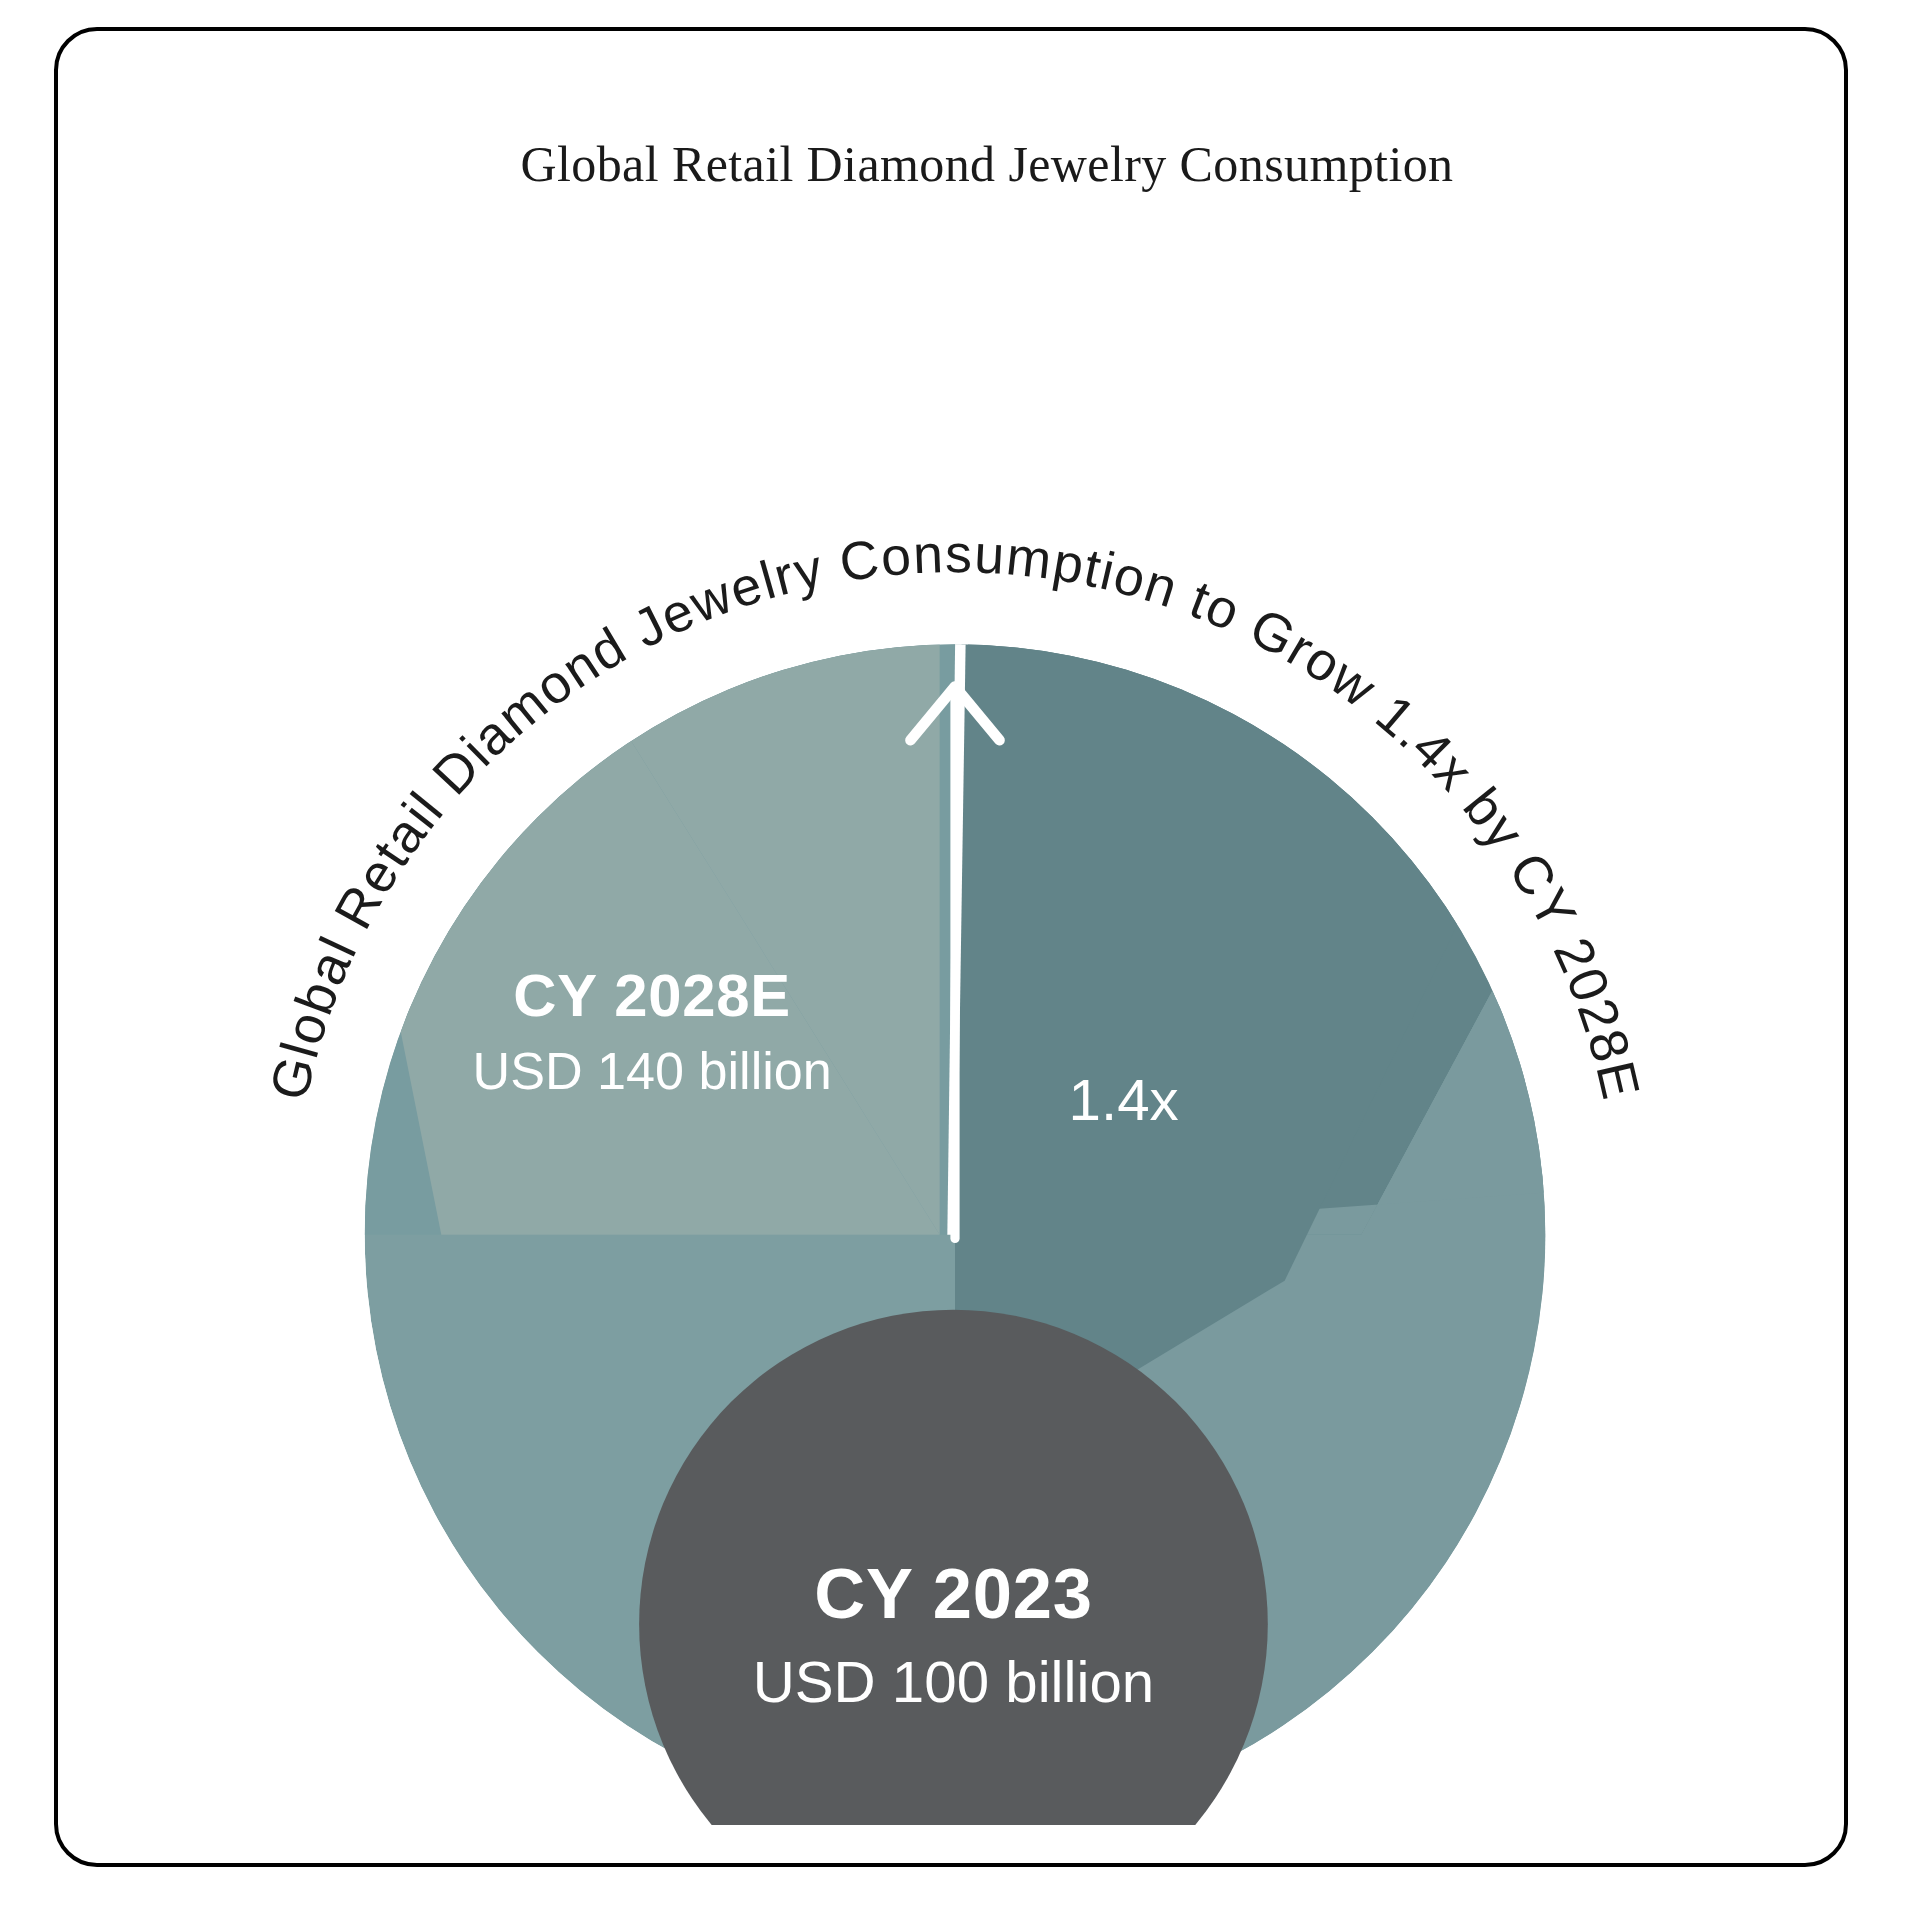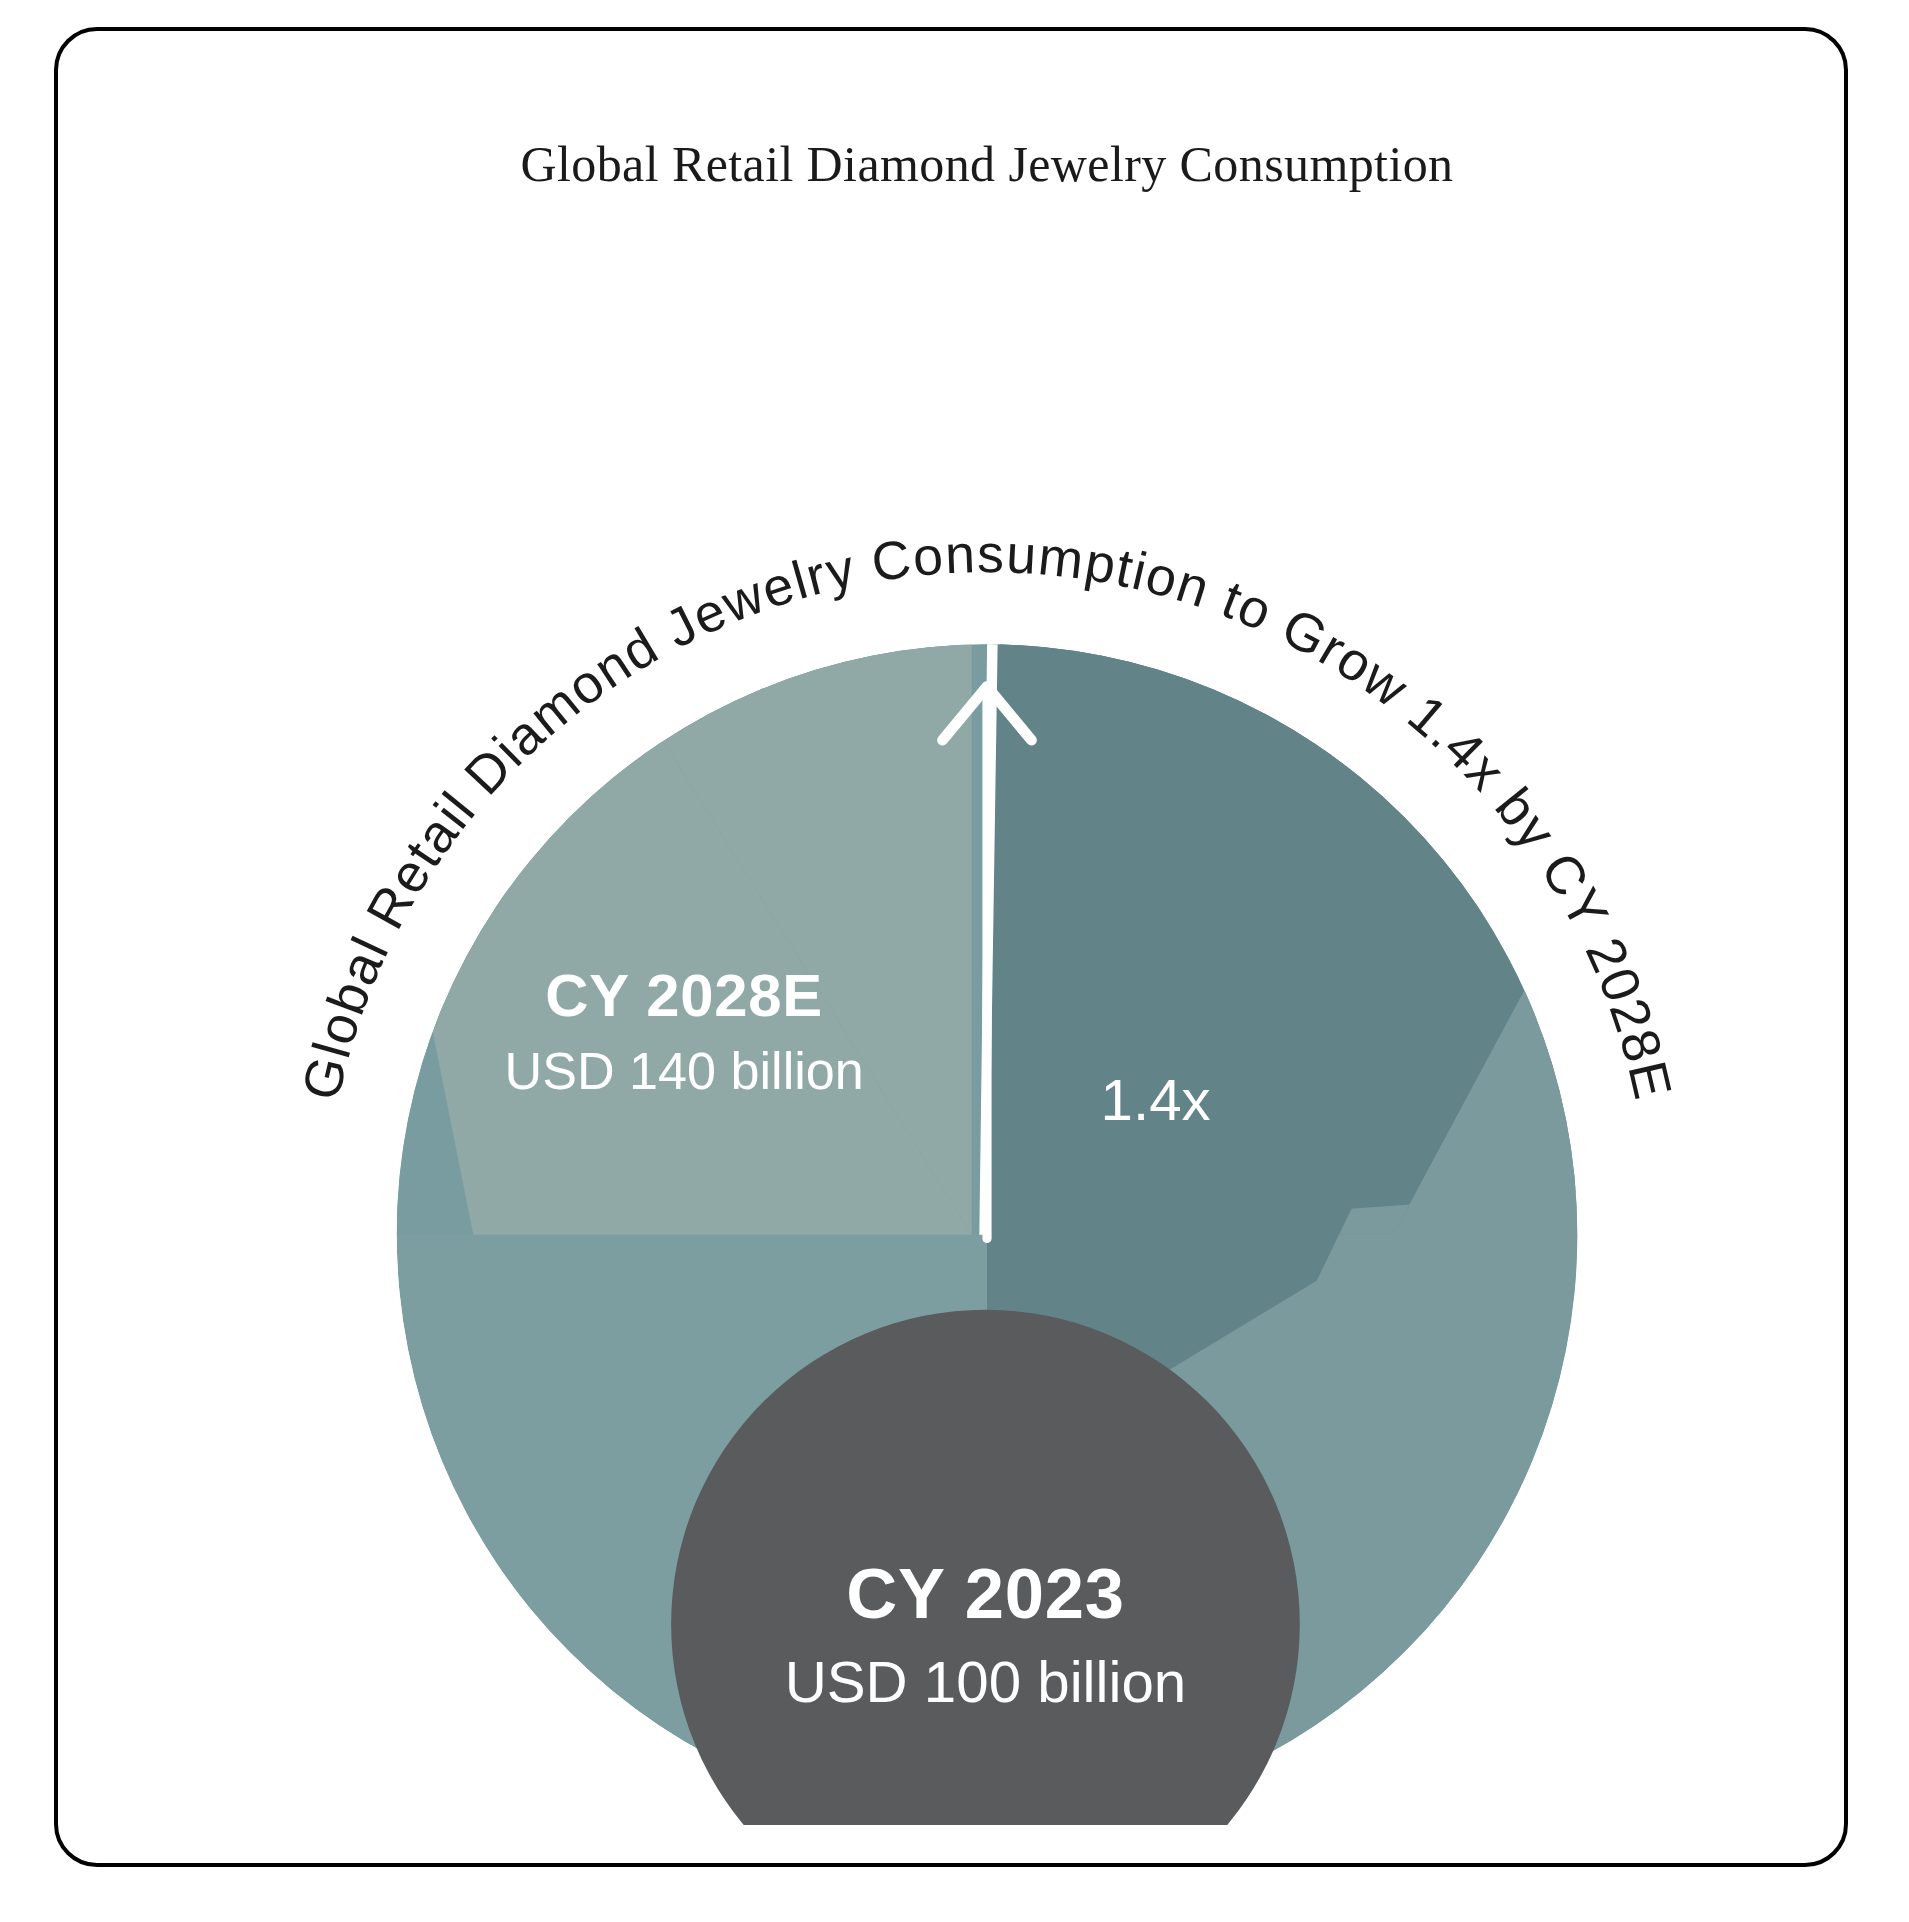--- a/index.html
+++ b/index.html
@@ -40,21 +40,20 @@
     white-space: nowrap;
     margin-left: 32px;
   }
 
   #figure {
     position: absolute;
     left: 0;
     top: 253px;
     width: 1794px;
     height: 1541px;
-    margin-left: 32px;
   }
 
   #figure svg {
     display: block;
     width: 1794px;
     height: 1541px;
   }
 
   .wedge-label-outer {
     font-family: "Liberation Sans", sans-serif;

